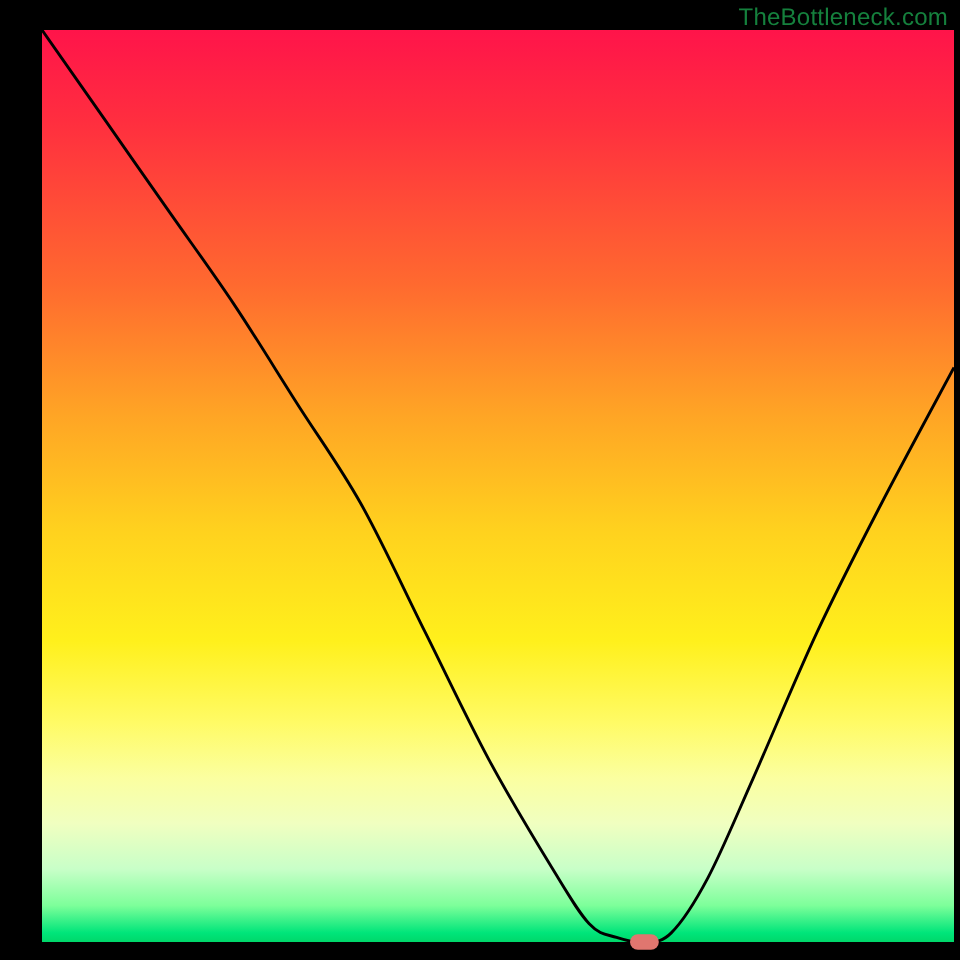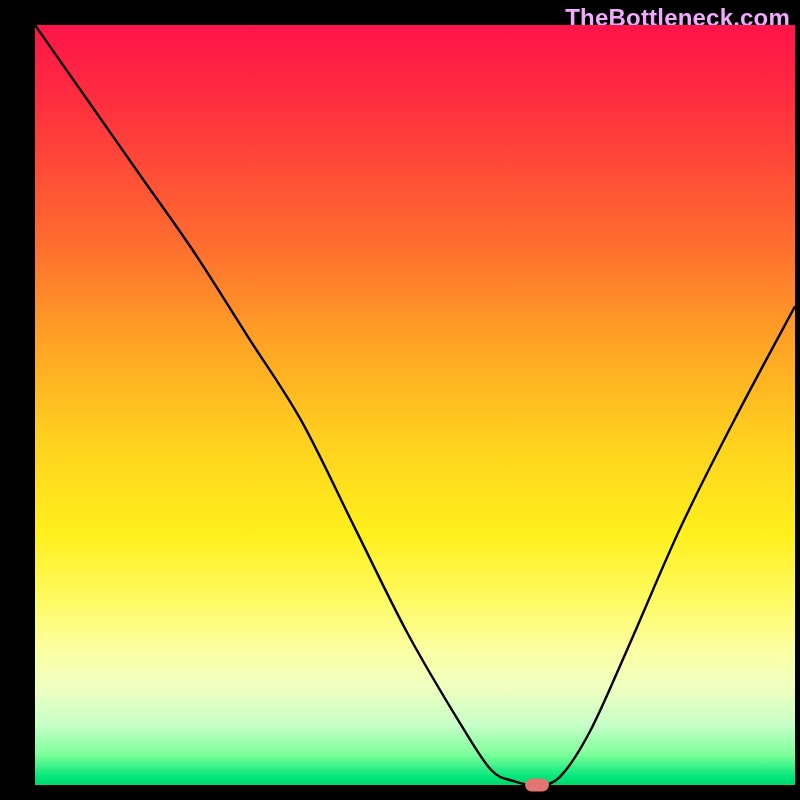--- a/index.html
+++ b/index.html
@@ -12,23 +12,23 @@
   }
   .stage {
     position: relative;
     width: 800px;
     height: 800px;
   }
   .watermark {
     position: absolute;
     top: 4px;
     right: 10px;
-    color: #f0abfc;
-    font-size: 24px;
-    font-weight: 700;
+    color: #15803d;
+    font-size: 20px;
+    font-weight: 400;
     letter-spacing: 0.2px;
   }
   .plot {
     position: absolute;
     left: 35px;
     top: 25px;
     width: 760px;
     height: 760px;
     background: #ffffff;
   }

